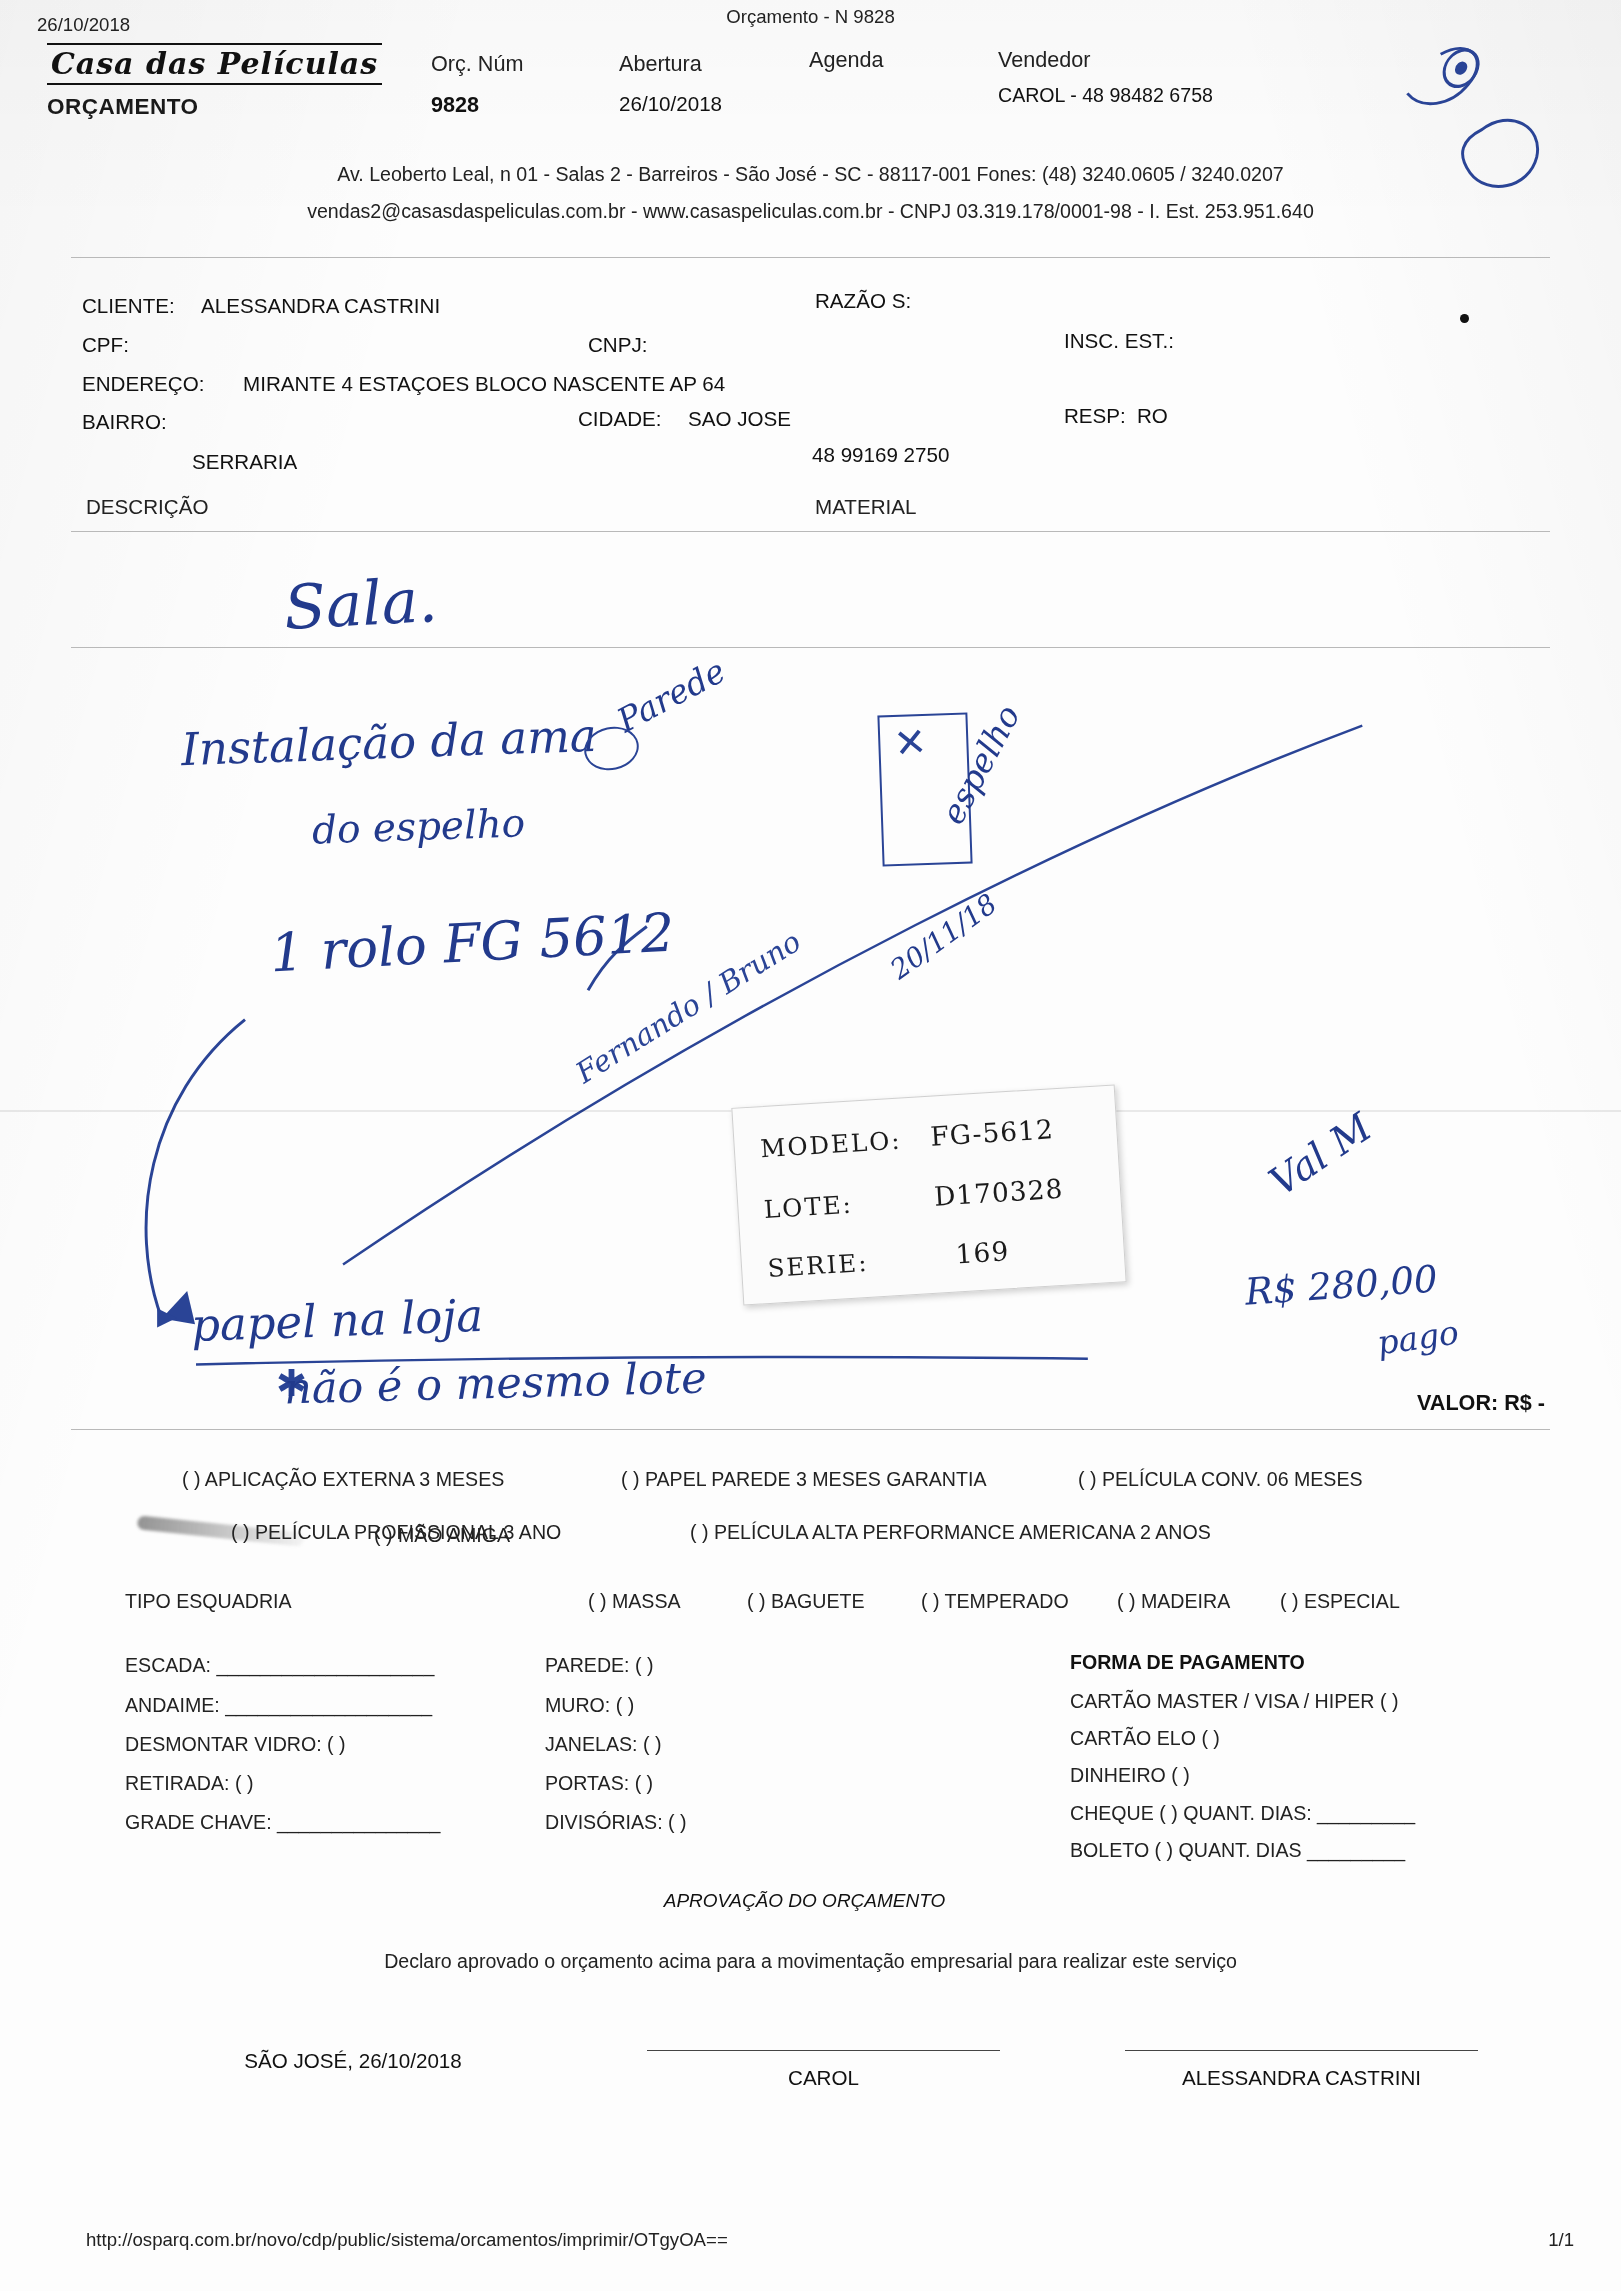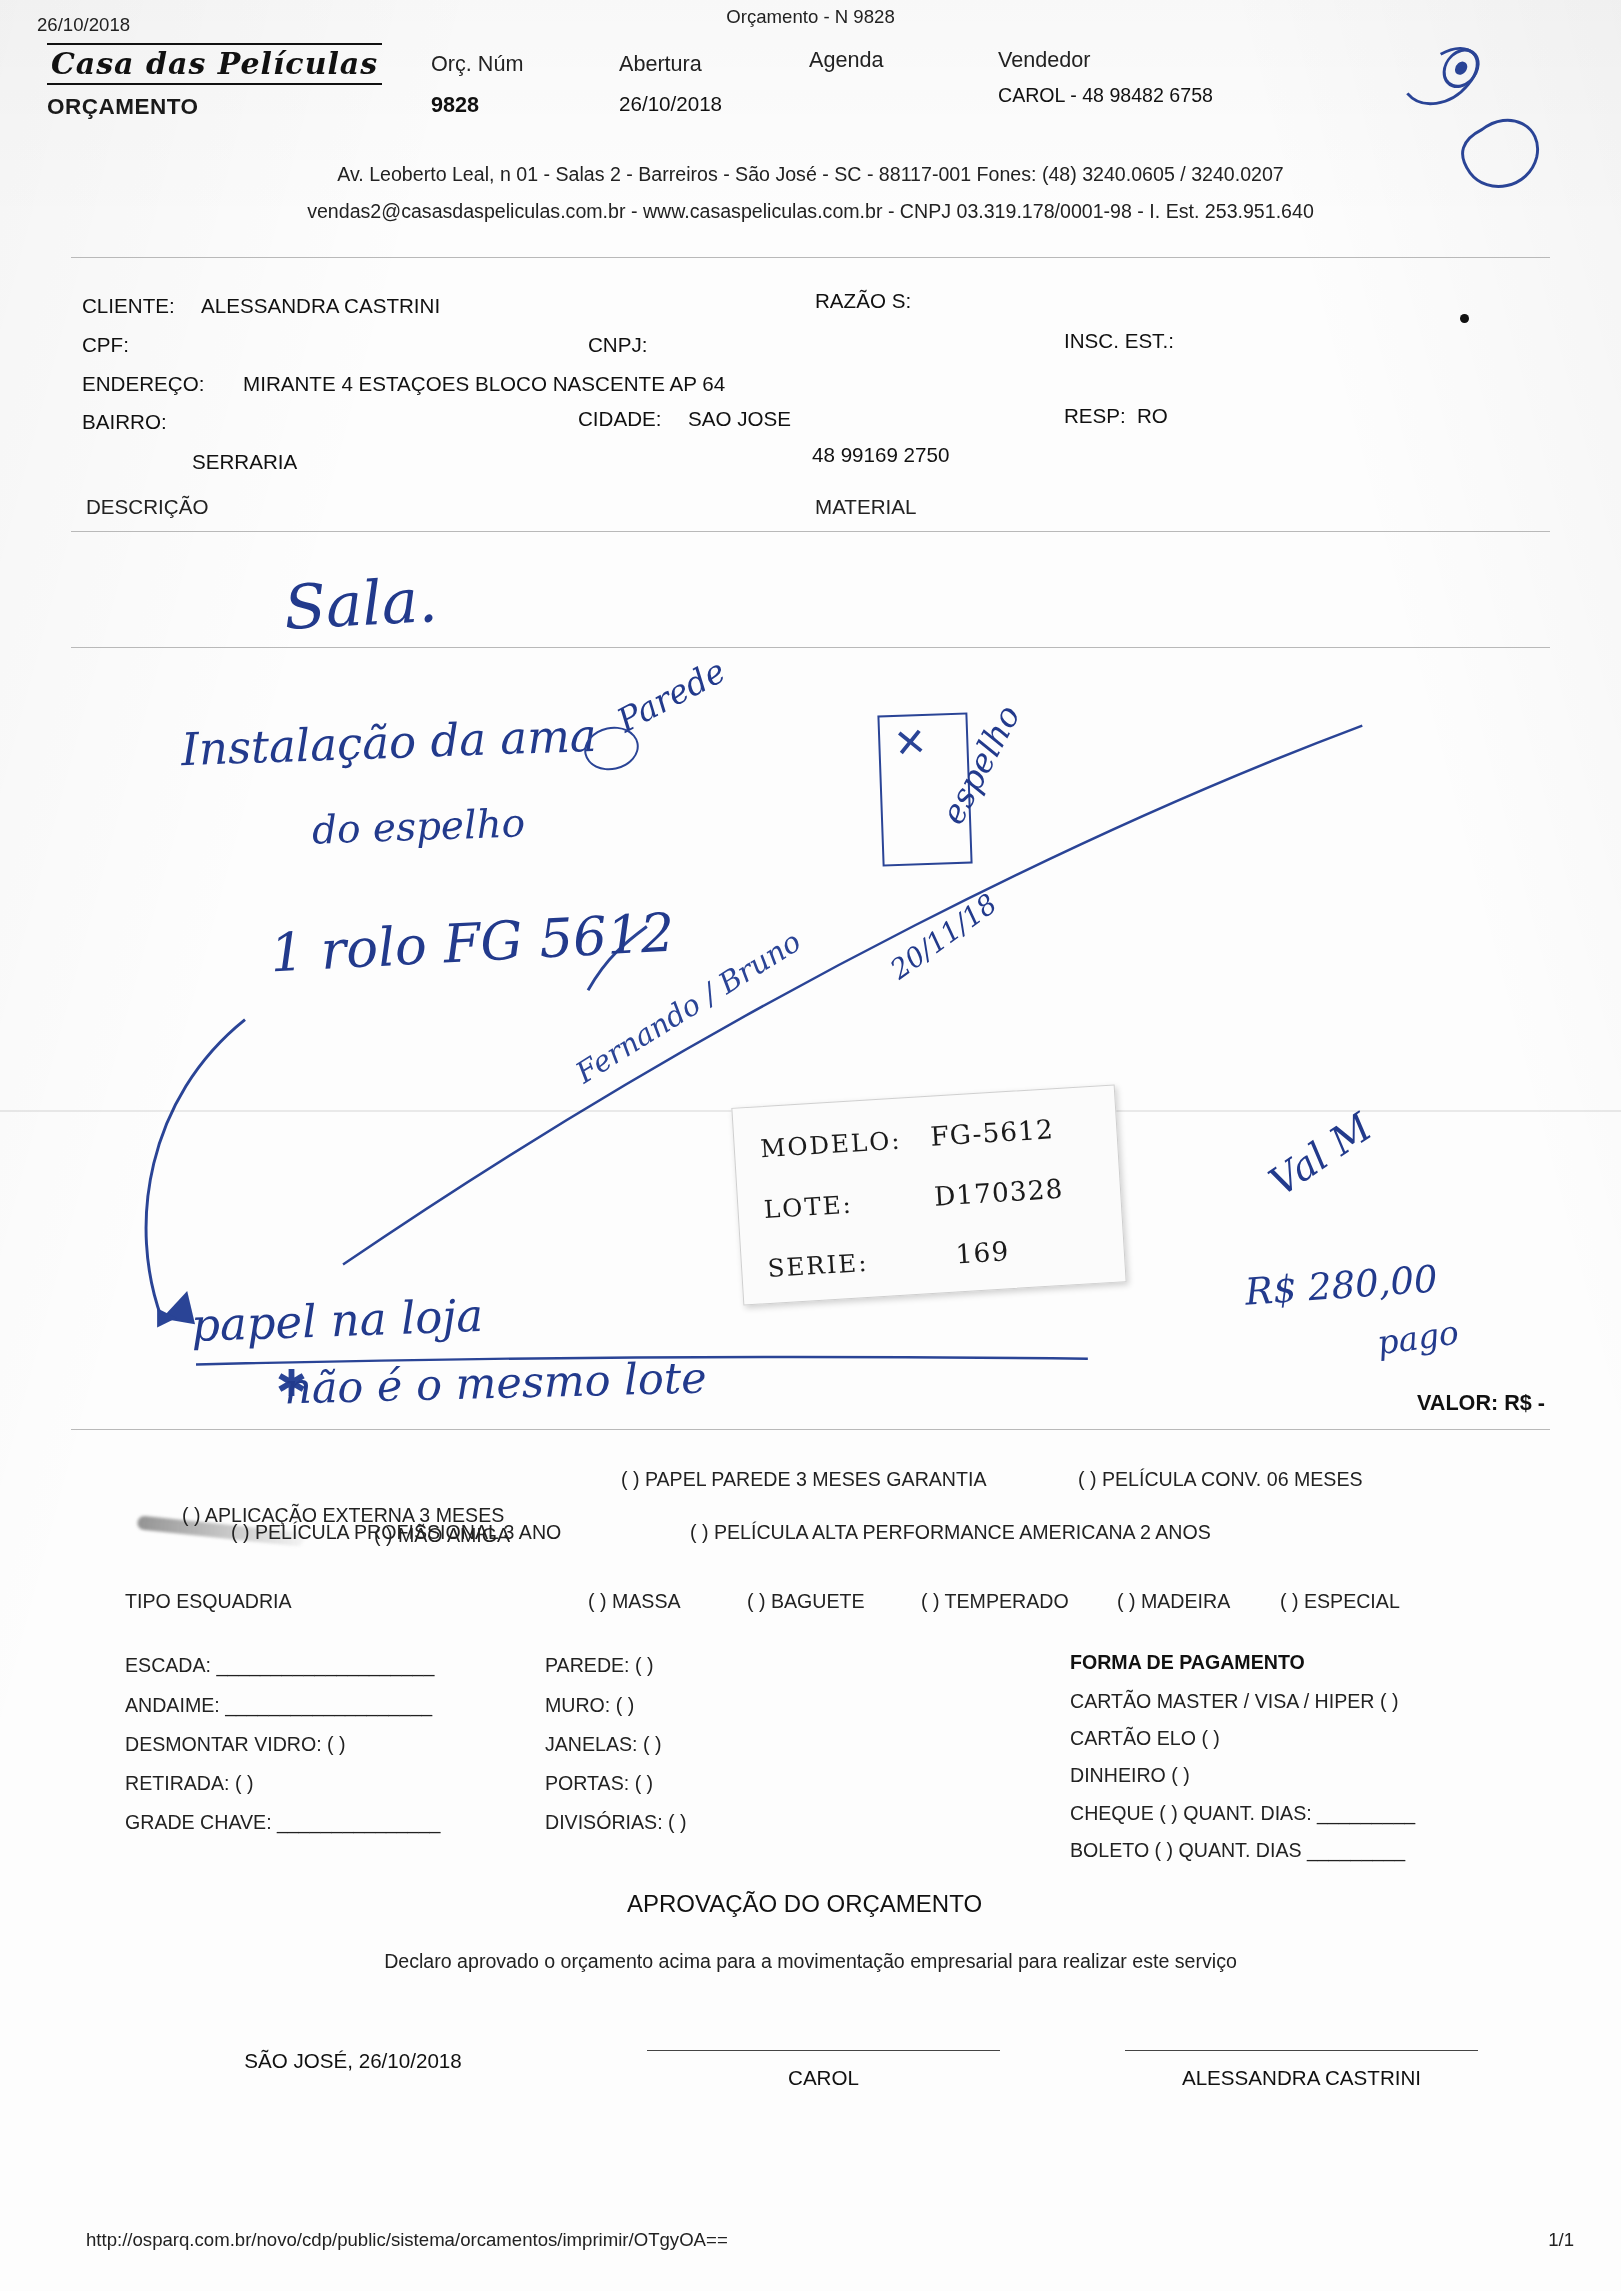--- a/index.html
+++ b/index.html
@@ -139,22 +139,23 @@
   .pay-title {
     position: absolute;
     font-size: 19.6px;
     font-weight: bold;
     color: #111;
   }
   .approve-title {
     position: absolute;
     left: 0; right: 12px;
     text-align: center;
-    font-size: 24px;
-    color: #111;
+    font-size: 19px;
+    color: #111;
+    font-style: italic;
   }
   .approve-text {
     position: absolute;
     left: 0; right: 0;
     text-align: center;
     font-size: 19.6px;
     color: #222;
   }
   .sig-rule {
     position: absolute;
@@ -411,21 +412,21 @@
     <div class="val" style="left:196px; top:84px;">D170328</div>
     <div class="row" style="left:25.5px; top:147px;">SERIE:</div>
     <div class="val" style="left:214px; top:143px;">169</div>
   </div>
 
   <div class="valor" style="right:76px; top:1390px;">VALOR: R$ -</div>
   <div class="rule" style="left:71px; right:71px; top:1429px;"></div>
 
   <div class="smudge"></div>
 
-  <div class="opt-line" style="left:182px; top:1468px;margin-top:36px;">(  ) APLICAÇÃO EXTERNA 3 MESES</div>
+  <div class="opt-line" style="left:182px; top:1468px;">(  ) APLICAÇÃO EXTERNA 3 MESES</div>
   <div class="opt-line" style="left:621px; top:1468px;">(  ) PAPEL PAREDE 3 MESES GARANTIA</div>
   <div class="opt-line" style="left:1078px; top:1468px;">(  ) PELÍCULA CONV. 06 MESES</div>
   <div class="opt-line" style="left:231px; top:1521px;">(  ) PELÍCULA PROFISSIONAL 3 ANO</div>
   <div class="opt-line" style="left:690px; top:1521px;">(  ) PELÍCULA ALTA PERFORMANCE AMERICANA 2 ANOS</div>
 
   <div class="opt-line" style="left:125px; top:1590px;">TIPO ESQUADRIA</div>
   <div class="opt-line" style="left:374px; top:1524px;text-align:right;">(  )  MÃO AMIGA</div>
   <div class="opt-line" style="left:588px; top:1590px;">(  )  MASSA</div>
   <div class="opt-line" style="left:747px; top:1590px;">(  )  BAGUETE</div>
   <div class="opt-line" style="left:921px; top:1590px;">(  )  TEMPERADO</div>

